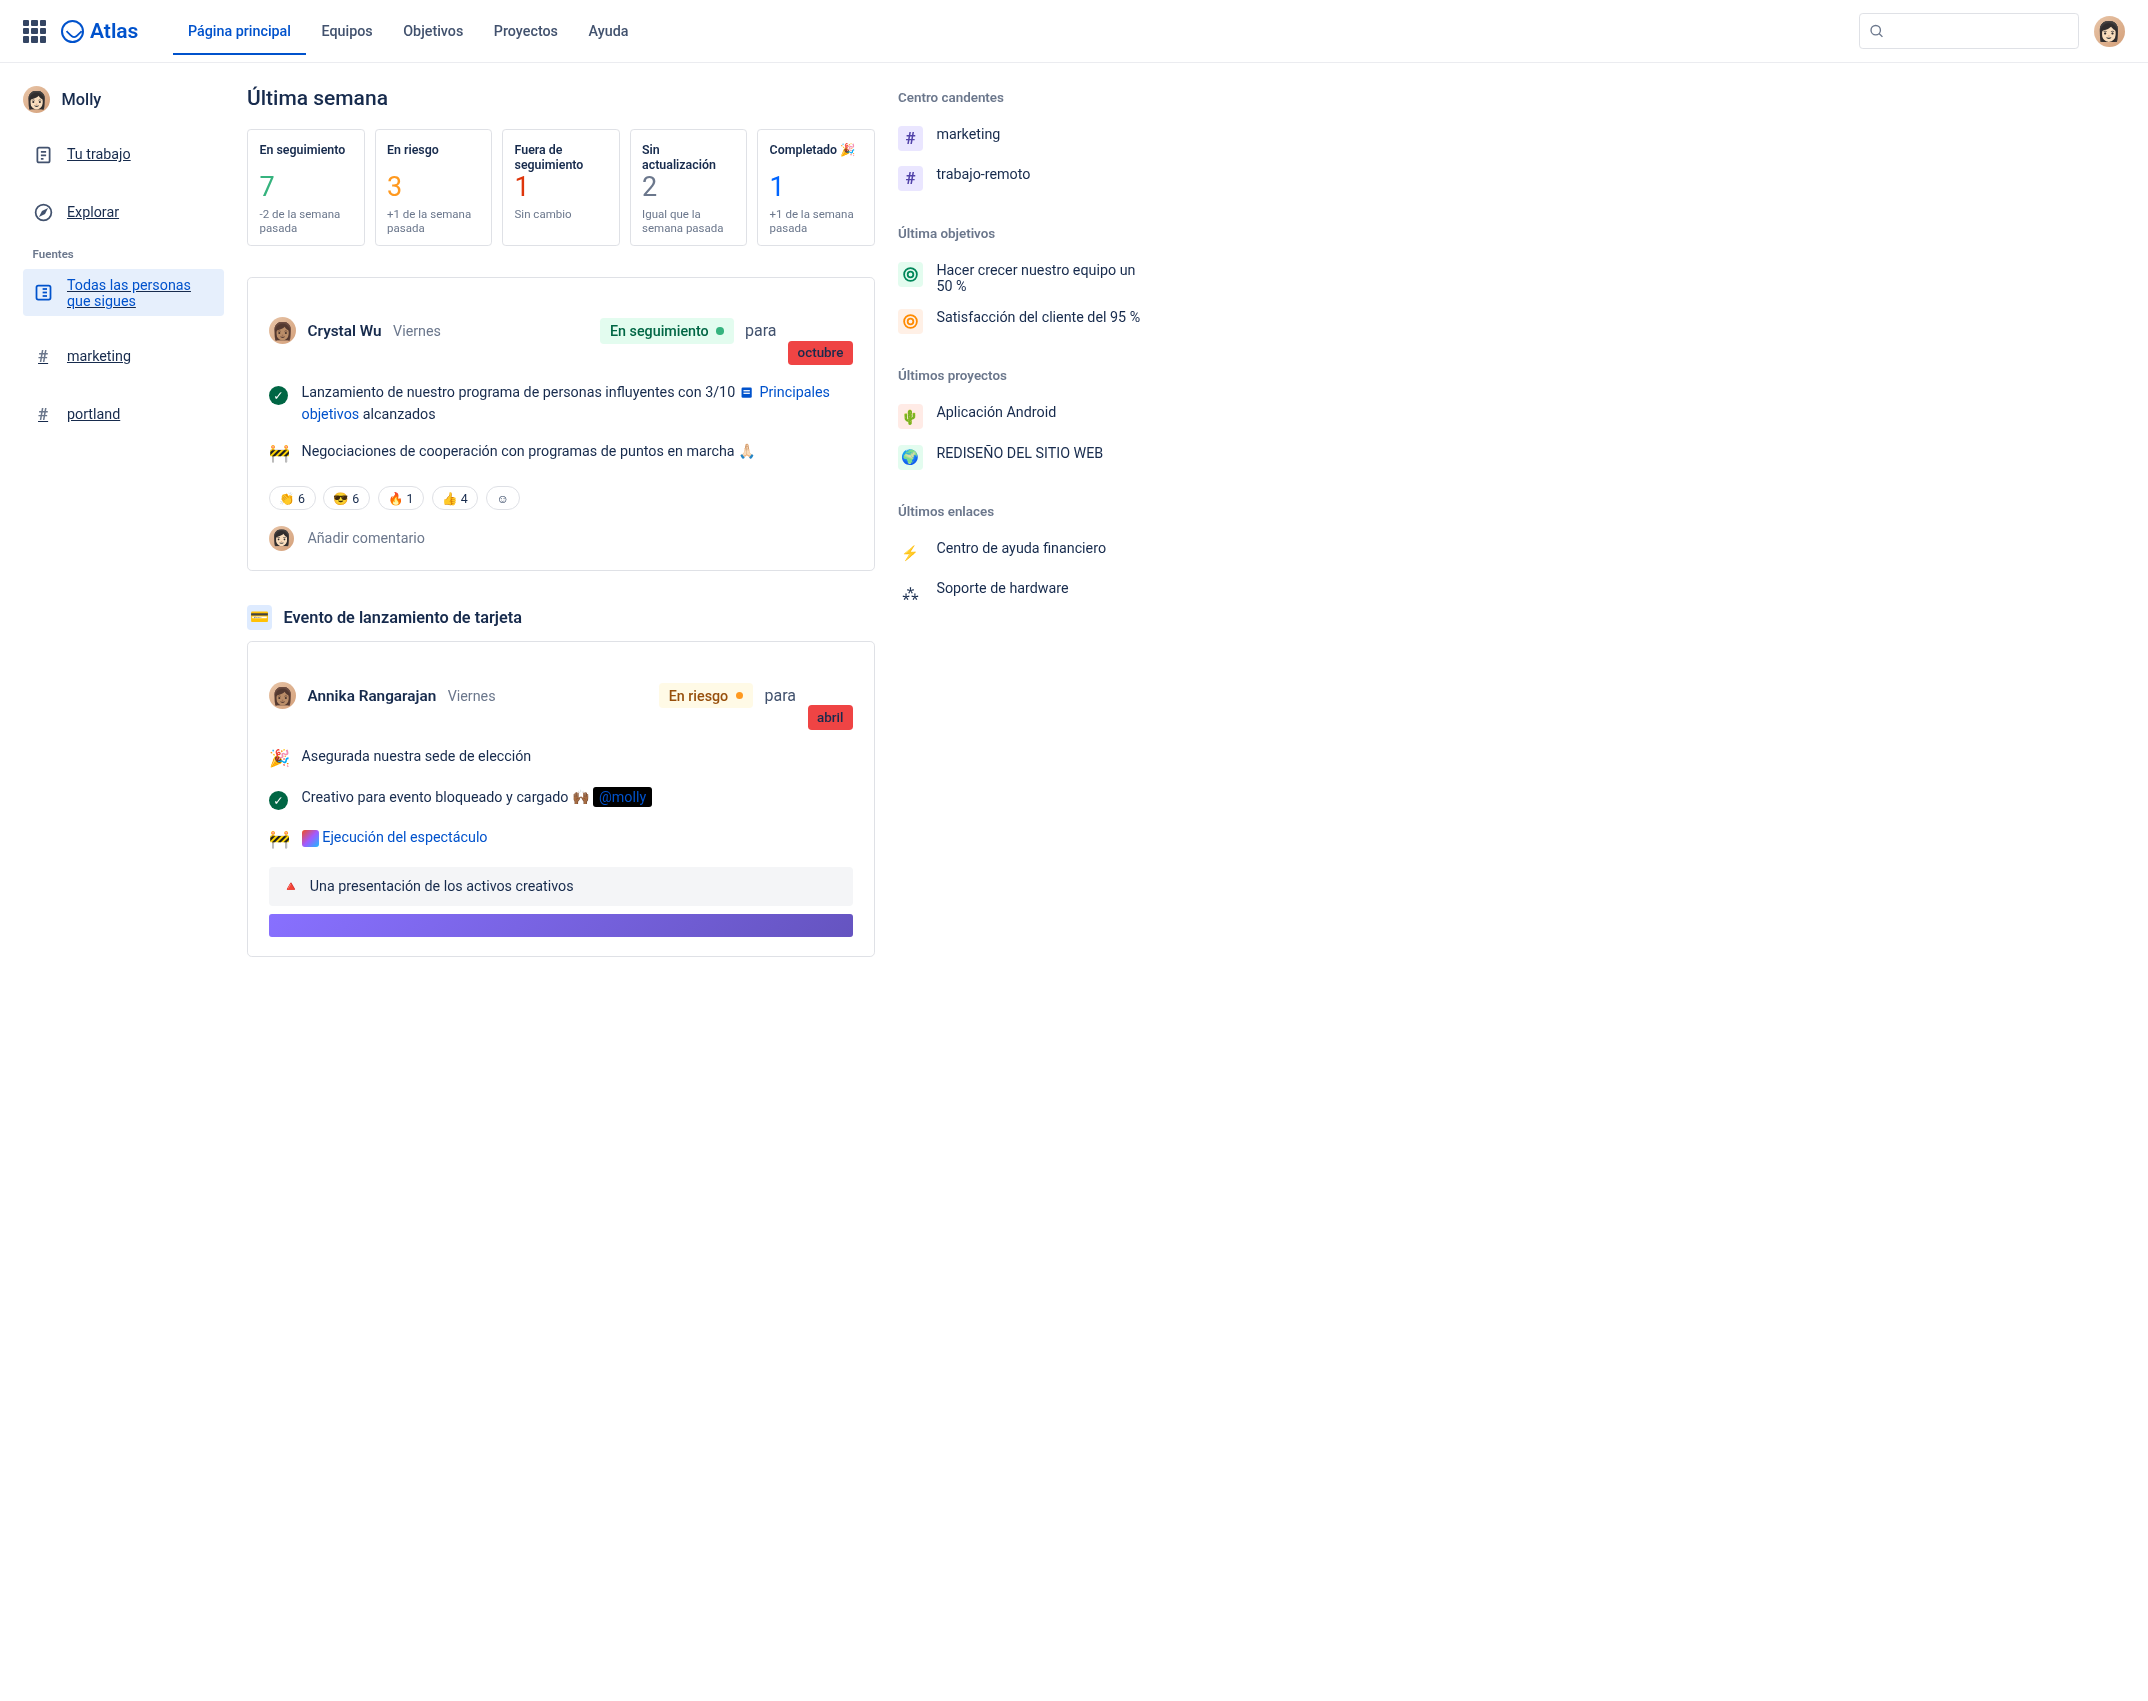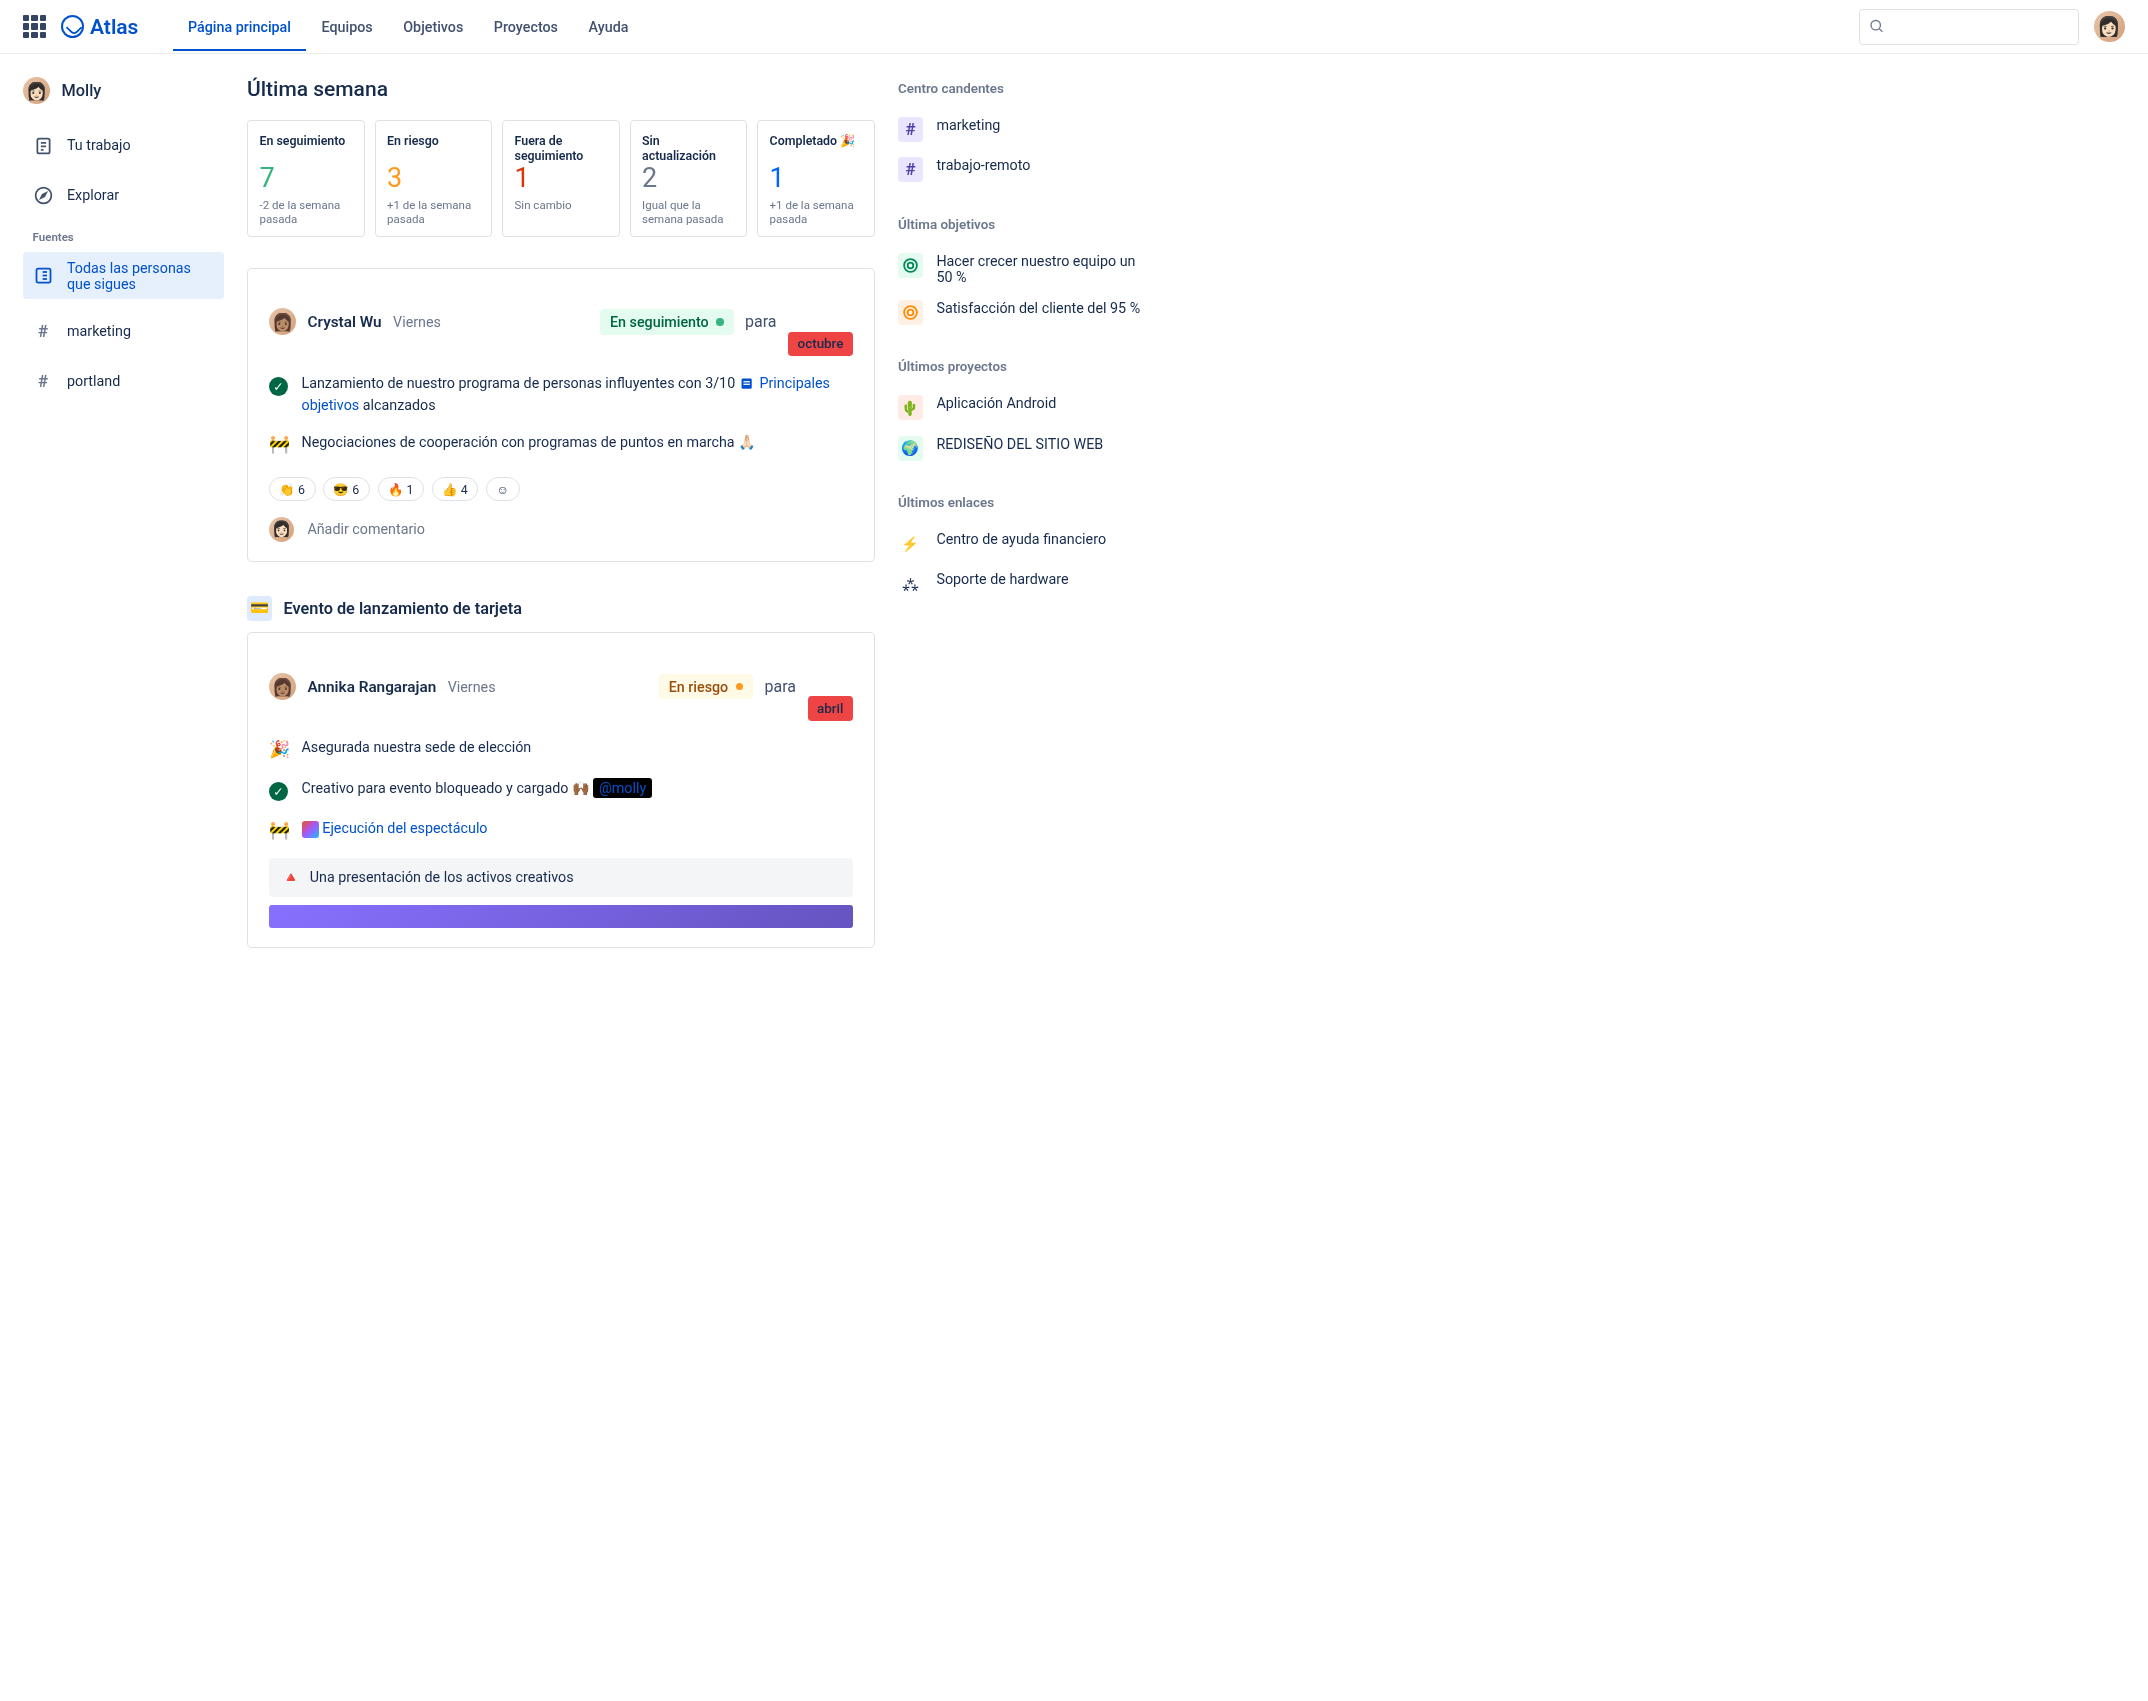--- a/index.html
+++ b/index.html
@@ -1,37 +1,37 @@
 <!DOCTYPE html>
 <html><head>
 <meta charset="utf-8">
 <style>
 * { box-sizing: border-box; margin: 0; padding: 0; }
 body { font-family: -apple-system, BlinkMacSystemFont, "Segoe UI", Roboto, sans-serif; background: #fff; color: #172B4D; font-size: 13.4px; }
-.header { display: flex; align-items: center; padding: 15px 23px; height: 54px; border-bottom: 1.9px solid #ebecf0; }
+.header { display: flex; align-items: center; padding: 15px 23px; height: 63px; border-bottom: 1.9px solid #ebecf0; }
 .header-left { display: flex; align-items: center; gap: 15.3px; }
 .app-grid { width: 23px; height: 23px; display: grid; grid-template-columns: repeat(3,1fr); gap: 1.9px; cursor: pointer; }
 .app-grid span { background: #344563; border-radius: 1px; }
 .logo { display: flex; align-items: center; gap: 5.7px; color: #0052CC; font-size: 21px; font-weight: 600; cursor: pointer; }
 .logo-icon { width: 23px; height: 23px; border: 2.4px solid #0052CC; border-radius: 50%; position: relative; }
 .logo-icon::after { content:""; position:absolute; width:9.6px; height:9.6px; border-left:2.4px solid #0052CC; border-bottom:2.4px solid #0052CC; top:4.8px; left:4.8px; transform:rotate(-45deg); border-radius:0 0 0 5.7px; }
 .nav { display: flex; gap: 0; margin-left: 19px; }
 .nav-item { padding: 16.3px 15.3px 14.3px; color: #42526E; font-weight: 500; font-size: 14.3px; border-bottom: 2.9px solid transparent; cursor: pointer; }
 .nav-item.active { color: #0052CC; border-bottom-color: #0052CC; }
 .header-right { margin-left: auto; display: flex; align-items: center; gap: 15.3px; }
 .search { width: 220px; height: 36px; border: 1.9px solid #DFE1E6; border-radius: 3.8px; display: flex; align-items: center; padding: 0 9.6px; }
 .search svg { width: 17px; height: 17px; }
 .avatar { width: 31px; height: 31px; border-radius: 50%; background: linear-gradient(135deg,#e8c5a8,#d4a07a); cursor: pointer; overflow:hidden; display:flex; align-items:center; justify-content:center; font-size:19px; }
 
 .layout { display: grid; grid-template-columns: 201px 1fr 249px; gap: 23px; padding: 23px; max-width: 1170px; }
 .sidebar { }
 .user-row { display: flex; align-items: center; gap: 11.5px; margin-bottom: 23px; cursor: pointer; }
 .user-row .avatar { width: 27px; height: 27px; font-size:17px; }
 .user-row span { font-size: 16.3px; font-weight: 500; }
-.nav-side { display:flex; flex-direction:column; gap:14px; }
+.nav-side { display:flex; flex-direction:column; gap:22px;text-decoration:underline; }
 .side-item { display: flex; align-items: center; gap: 13.4px; padding: 7.6px 9.6px; border-radius: 3.8px; cursor: pointer; font-size: 14.3px; color:#172B4D; }
 .side-item svg, .side-item .side-icon { width: 21px; height: 21px; color:#42526E; flex-shrink:0; }
 .side-label { font-size: 11.5px; color: #6B778C; font-weight: 600; margin: 17px 0 7.6px 9.6px; }
 .side-item.active { background: #e6effc; color: #0052CC; }
 .side-item.active svg { color: #0052CC; }
 
 .main { }
 h2 { font-size: 21px; font-weight: 500; color:#172B4D; margin-bottom: 19px; }
 .stats { display: grid; grid-template-columns: repeat(5,1fr); gap: 9.6px; margin-bottom: 31px; }
 .stat { border: 1.4px solid #DFE1E6; border-radius: 3.8px; padding: 11.5px 11.5px 9.6px; cursor:pointer; }

